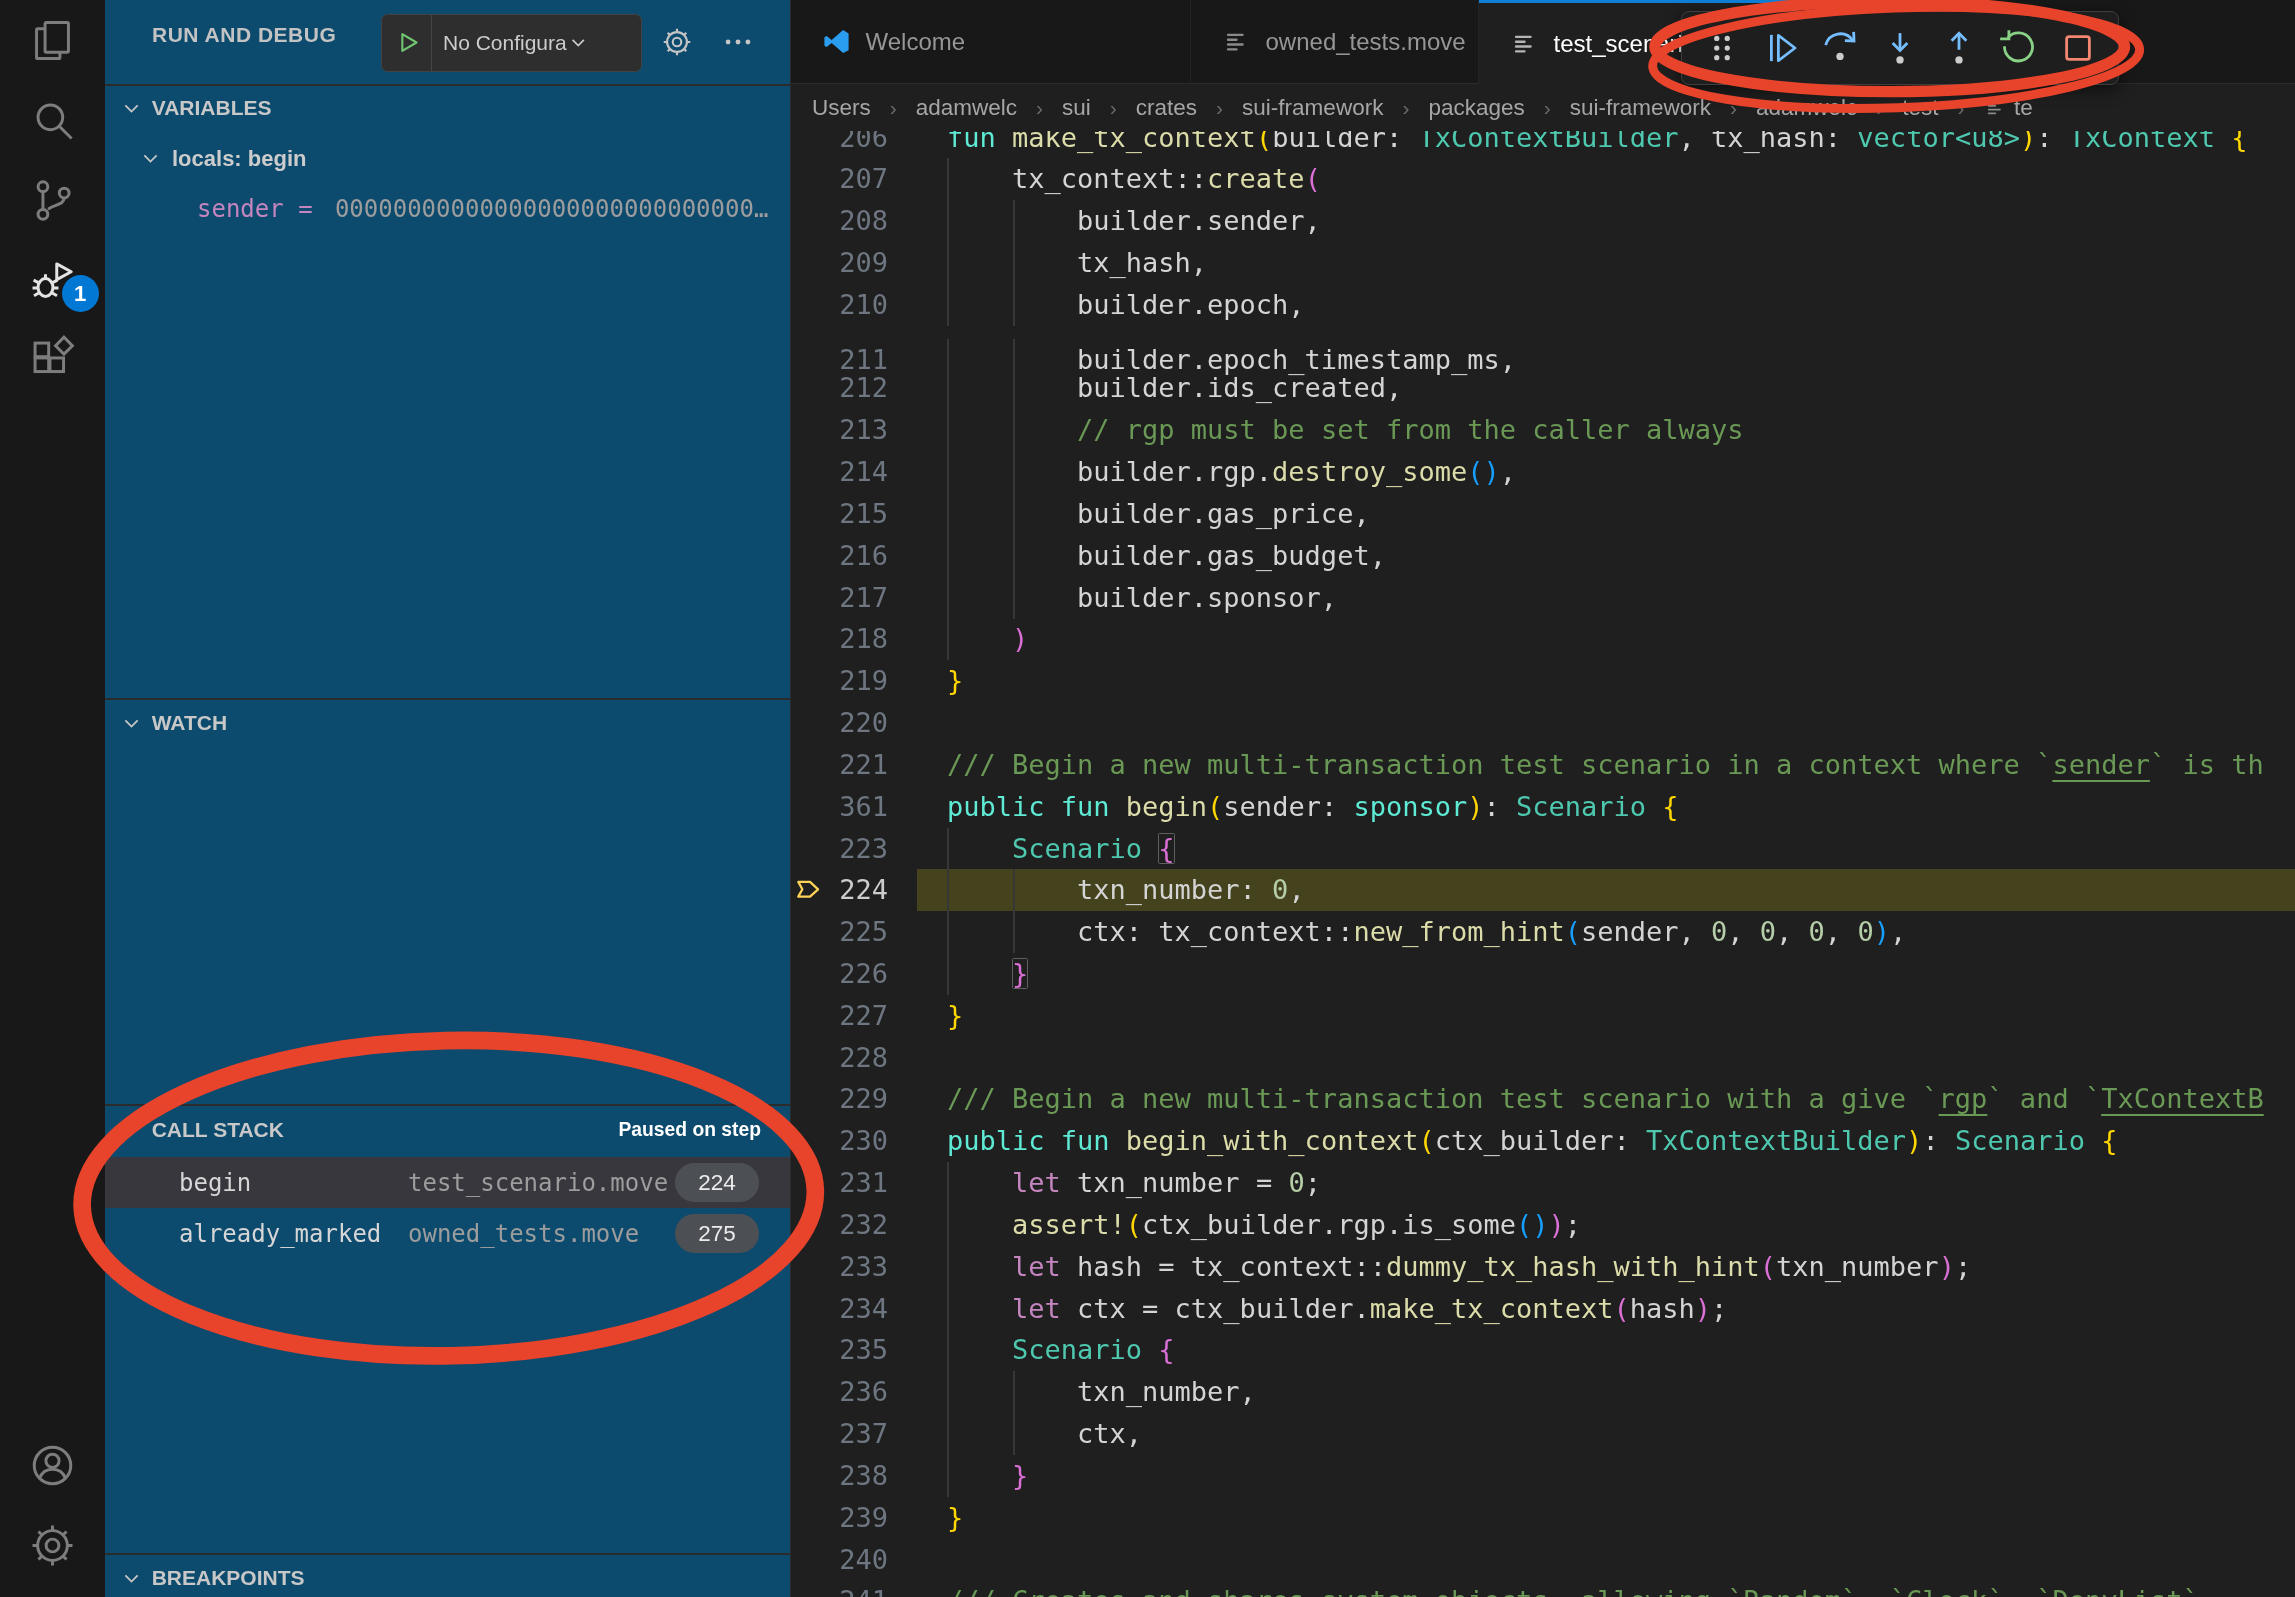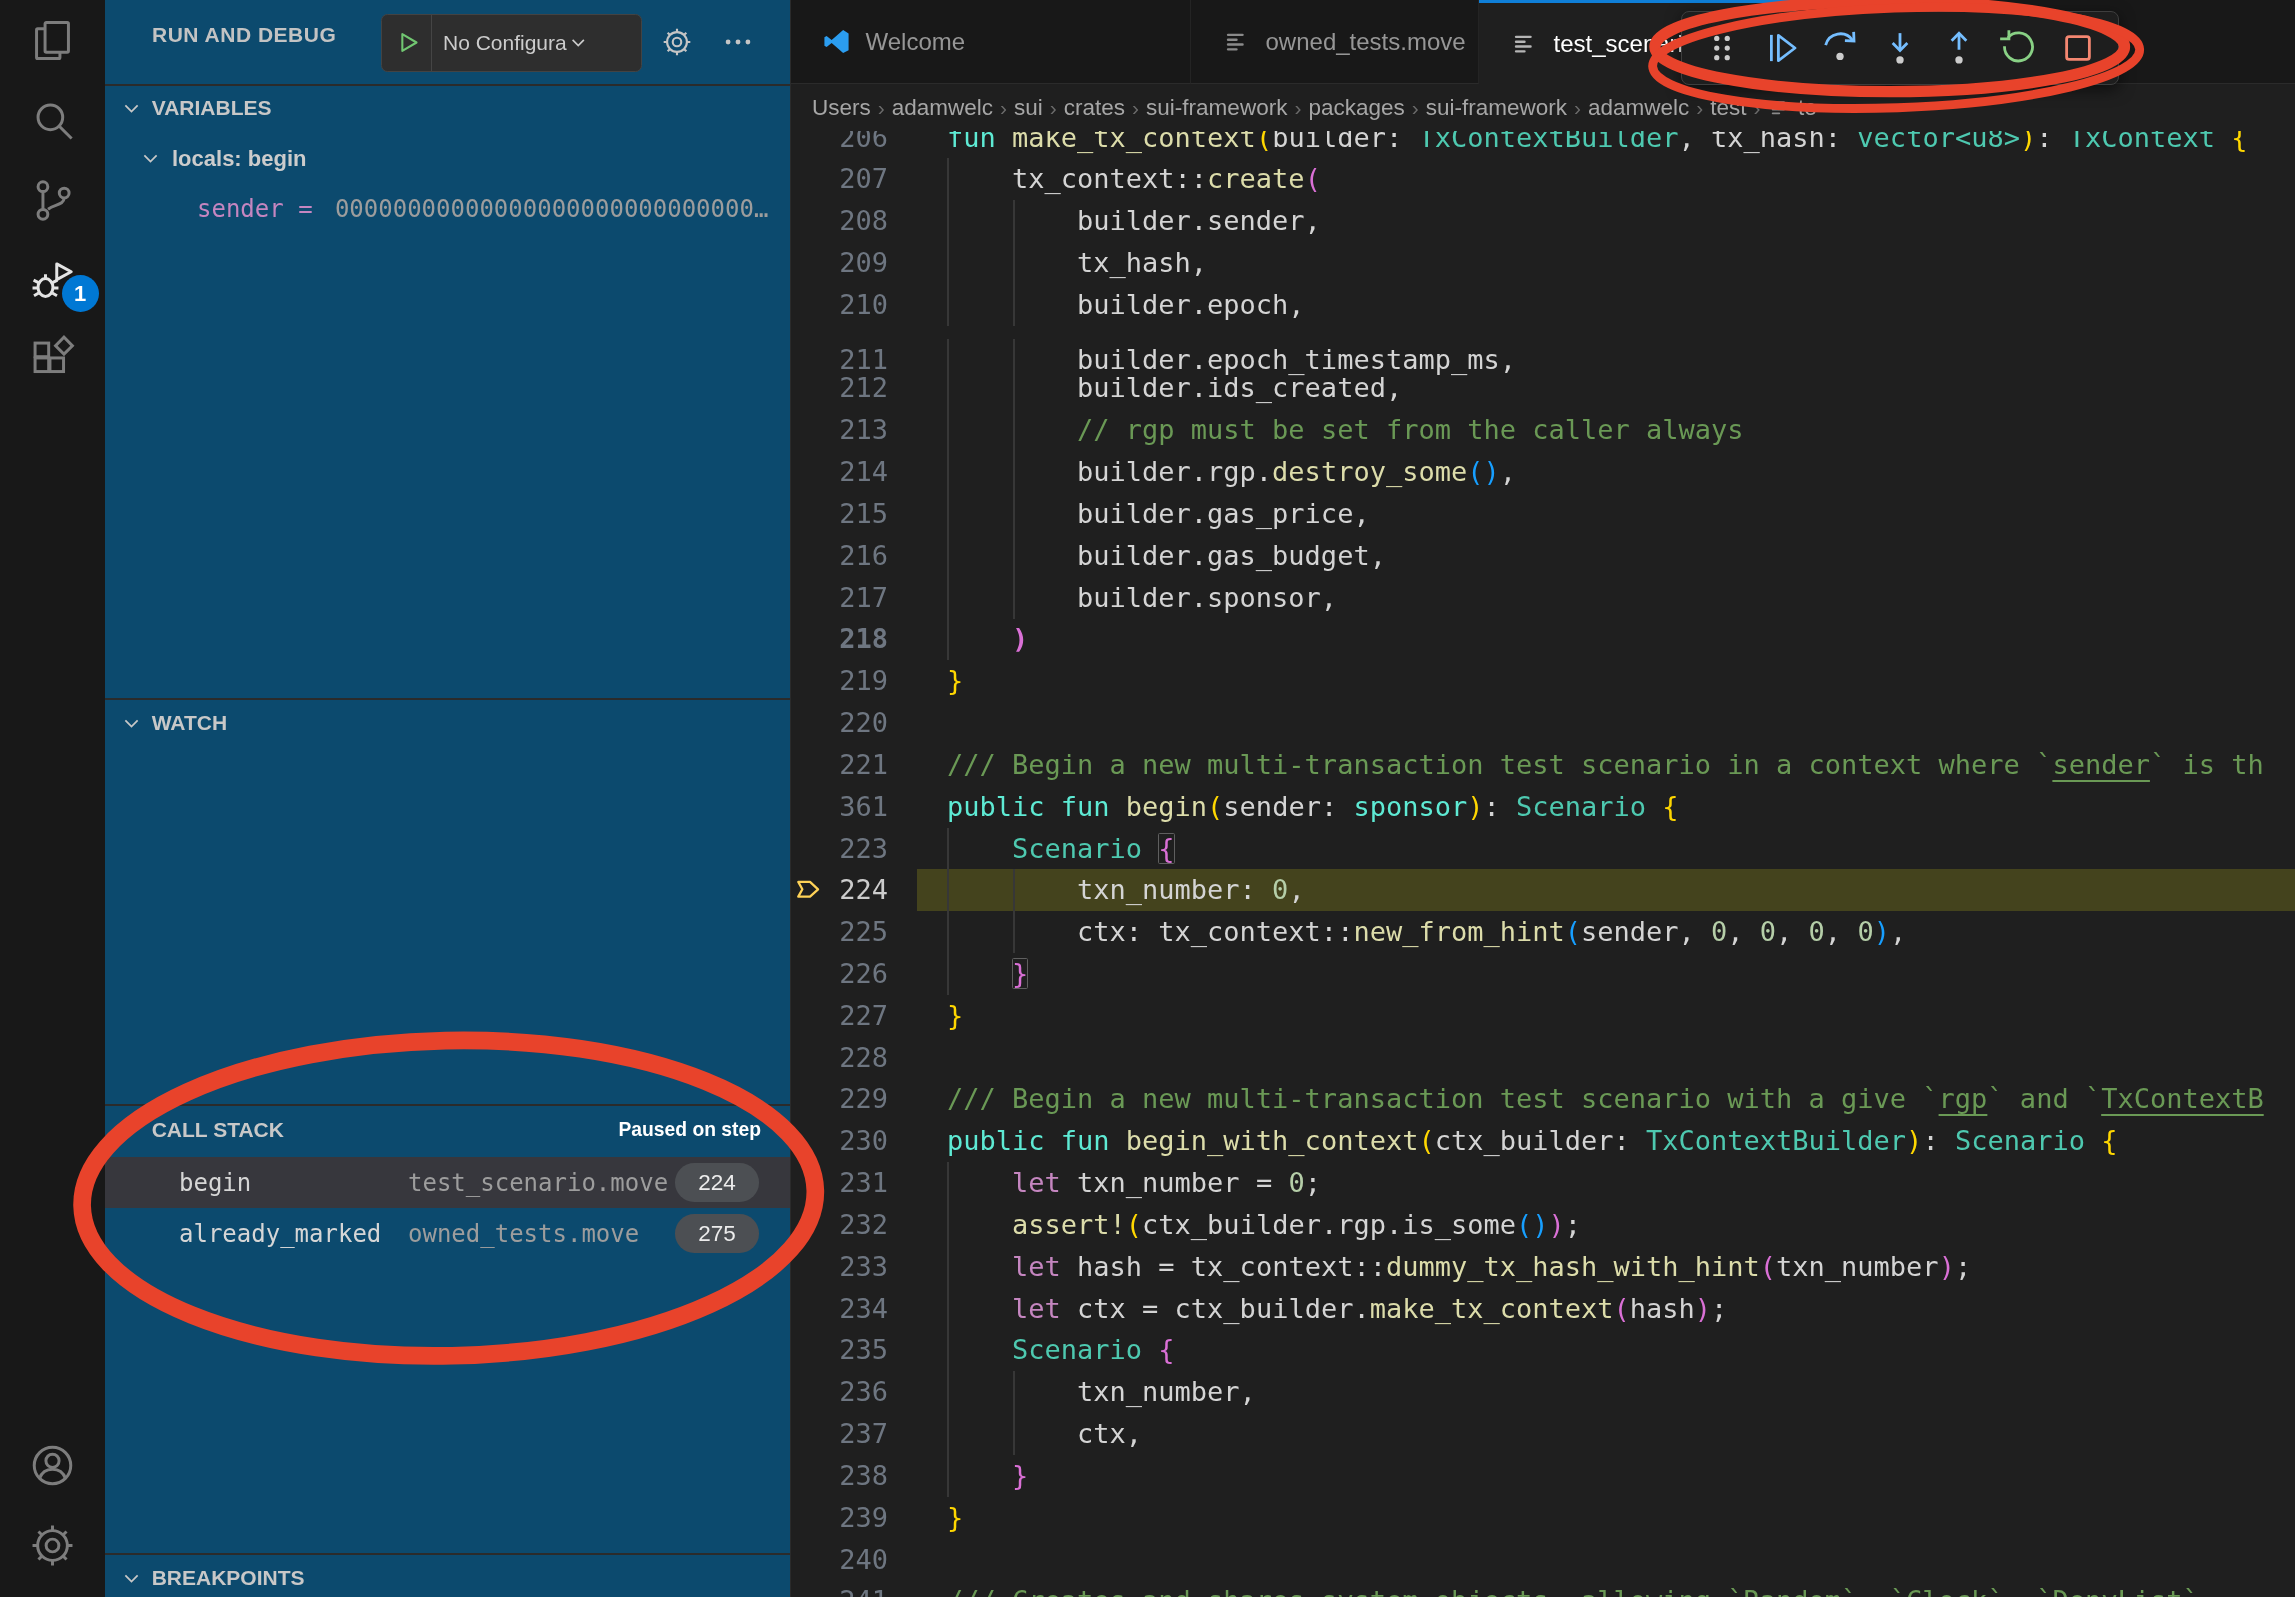--- a/index.html
+++ b/index.html
@@ -50,21 +50,21 @@
   
   #editor{position:absolute;left:791px;top:0;right:0;height:100%;background:#1f1f1f;}
   #tab-bar{position:absolute;left:0;top:0;right:0;height:84px;background:#181818;display:flex;}
   .tab{display:flex;align-items:center;gap:14.5px;padding-left:31px;box-sizing:border-box;
     border-right:1.6px solid #242424;border-bottom:1.6px solid #2b2b2b;color:#969696;font-size:24px;white-space:nowrap;overflow:hidden;}
   .tab .tab-icon svg{width:29px;height:29px;stroke:#8a8a8a;fill:none;stroke-width:2;}
   .tab.active{background:#1f1f1f;color:#ffffff;border-bottom:none;border-top:3.2px solid #0f7fd8;}
   .tab.active .tab-icon svg{stroke:#b5b5b5;}
   #tab-filler{flex:1;border-bottom:1.6px solid #2b2b2b;}
   #breadcrumb{position:absolute;left:0;top:84px;right:0;height:47px;display:flex;align-items:center;
-    padding-left:21px;gap:7px;font-size:22.5px;color:#a6a6a6;white-space:nowrap;overflow:hidden;}
+    padding-left:21px;gap:19px;font-size:22.5px;color:#a6a6a6;white-space:nowrap;overflow:hidden;}
   #breadcrumb .sep{color:#6b6b6b;font-size:21px;}
   #breadcrumb .bc-file{display:flex;align-items:center;gap:8px;}
   #breadcrumb .bc-file svg{width:22.5px;height:22.5px;stroke:#8a8a8a;fill:none;stroke-width:2;}
   #code{position:absolute;left:0;top:131px;right:0;bottom:0;overflow:hidden;}
   .code-line{position:absolute;left:0;right:0;height:42px;line-height:42px;
     font-family:"DejaVu Sans Mono",monospace;font-size:27px;}
   .code-line .ln{position:absolute;left:0;top:0;width:97px;text-align:right;color:#6e7681;z-index:2;}
   .code-line.hl .ln{color:#cccccc;}
   .code-line.hl::before{content:"";position:absolute;left:126px;right:0;top:0;bottom:0;background:#44431d;}
   .code-line .mk{position:absolute;left:3.2px;top:4px;z-index:3;}
@@ -366,21 +366,21 @@
         <i class="guide" style="left: 222px;"></i>
         <span class="ln">216</span>
         <span class="txt"><span class="tok tx">        builder.gas_budget,</span></span>
       </div>
       <div class="code-line" style="top: 446px;">
         <i class="guide" style="left: 156px;"></i>
         <i class="guide" style="left: 222px;"></i>
         <span class="ln">217</span>
         <span class="txt"><span class="tok tx">        builder.sponsor,</span></span>
       </div>
-      <div class="code-line" style="top: 487px; font-weight: bold;">
+      <div class="code-line" style="top: 487px;">
         <i class="guide" style="left: 156px;"></i>
         <span class="ln">218</span>
         <span class="txt"><span class="tok tx">    </span><span class="tok b2">)</span></span>
       </div>
       <div class="code-line" style="top: 529px;">
         <span class="ln">219</span>
         <span class="txt"><span class="tok b1">}</span></span>
       </div>
       <div class="code-line" style="top: 571px;">
         <span class="ln">220</span>

